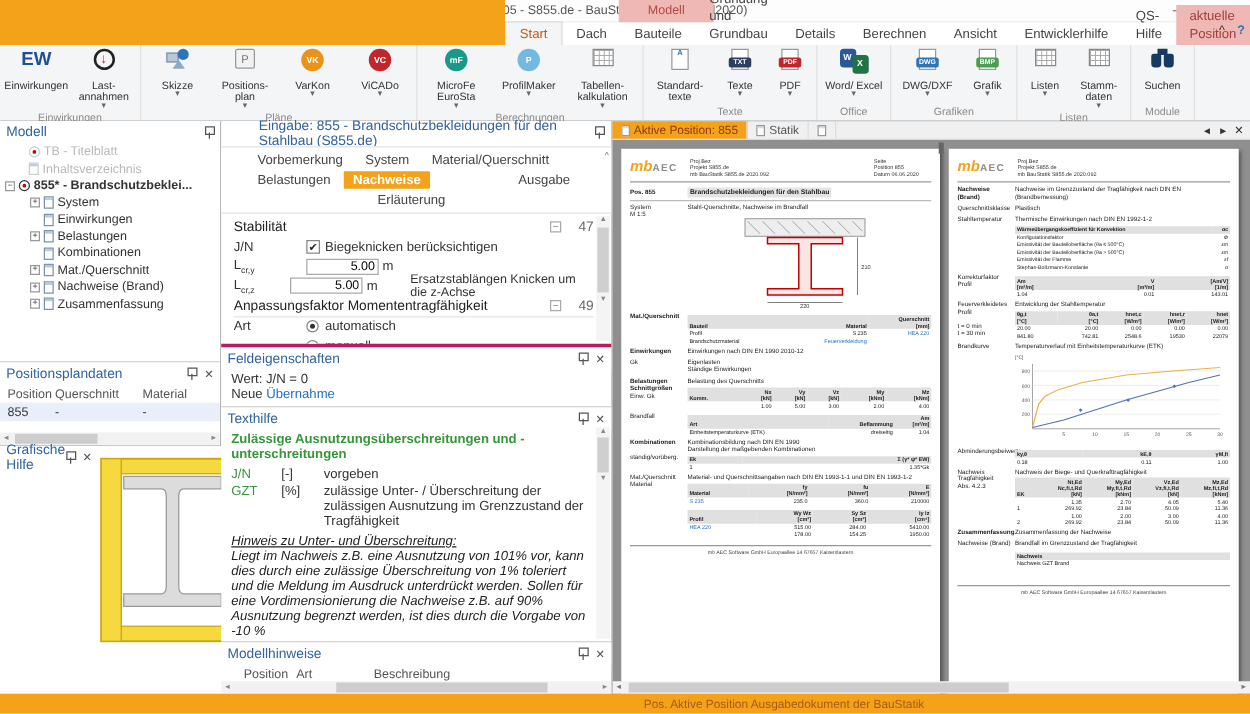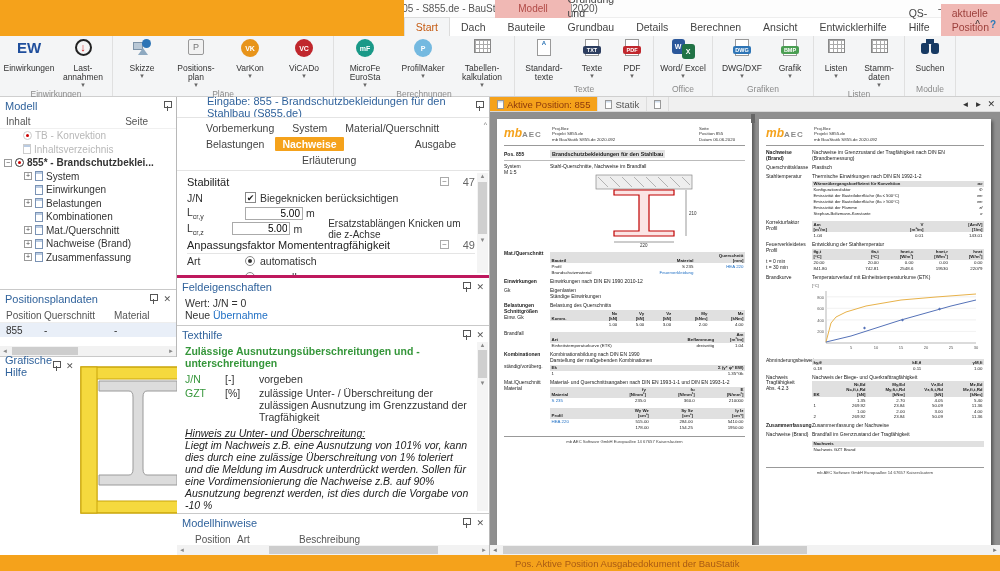--- a/index.html
+++ b/index.html
@@ -401,29 +401,25 @@
   <div class="main">
 
     <div class="leftcol">
       <div class="modell">
         <div class="phead">
           <span>Modell</span>
           <span class="tools">
               <span class="pinico"></span>
             </span>
         </div>
-        <div class="treecols">
-          <span>Inhalt</span>
-          <span class="c2">Seite</span>
-        </div>
         <div class="tree">
           <div class="trow-item muted ind1">
               <span class="noexp"></span>
               <span class="pos-ico"></span>
-              <span>TB - Konvektion</span>
+              <span>TB - Titelblatt</span>
             </div>
           <div class="trow-item muted ind1">
               <span class="noexp"></span>
               <span class="doc-ico"></span>
               <span>Inhaltsverzeichnis</span>
             </div>
           <div class="trow-item">
               <span class="expander">−</span>
               <span class="pos-ico"></span>
               <span class="bold">855* - Brandschutzbeklei...</span>

